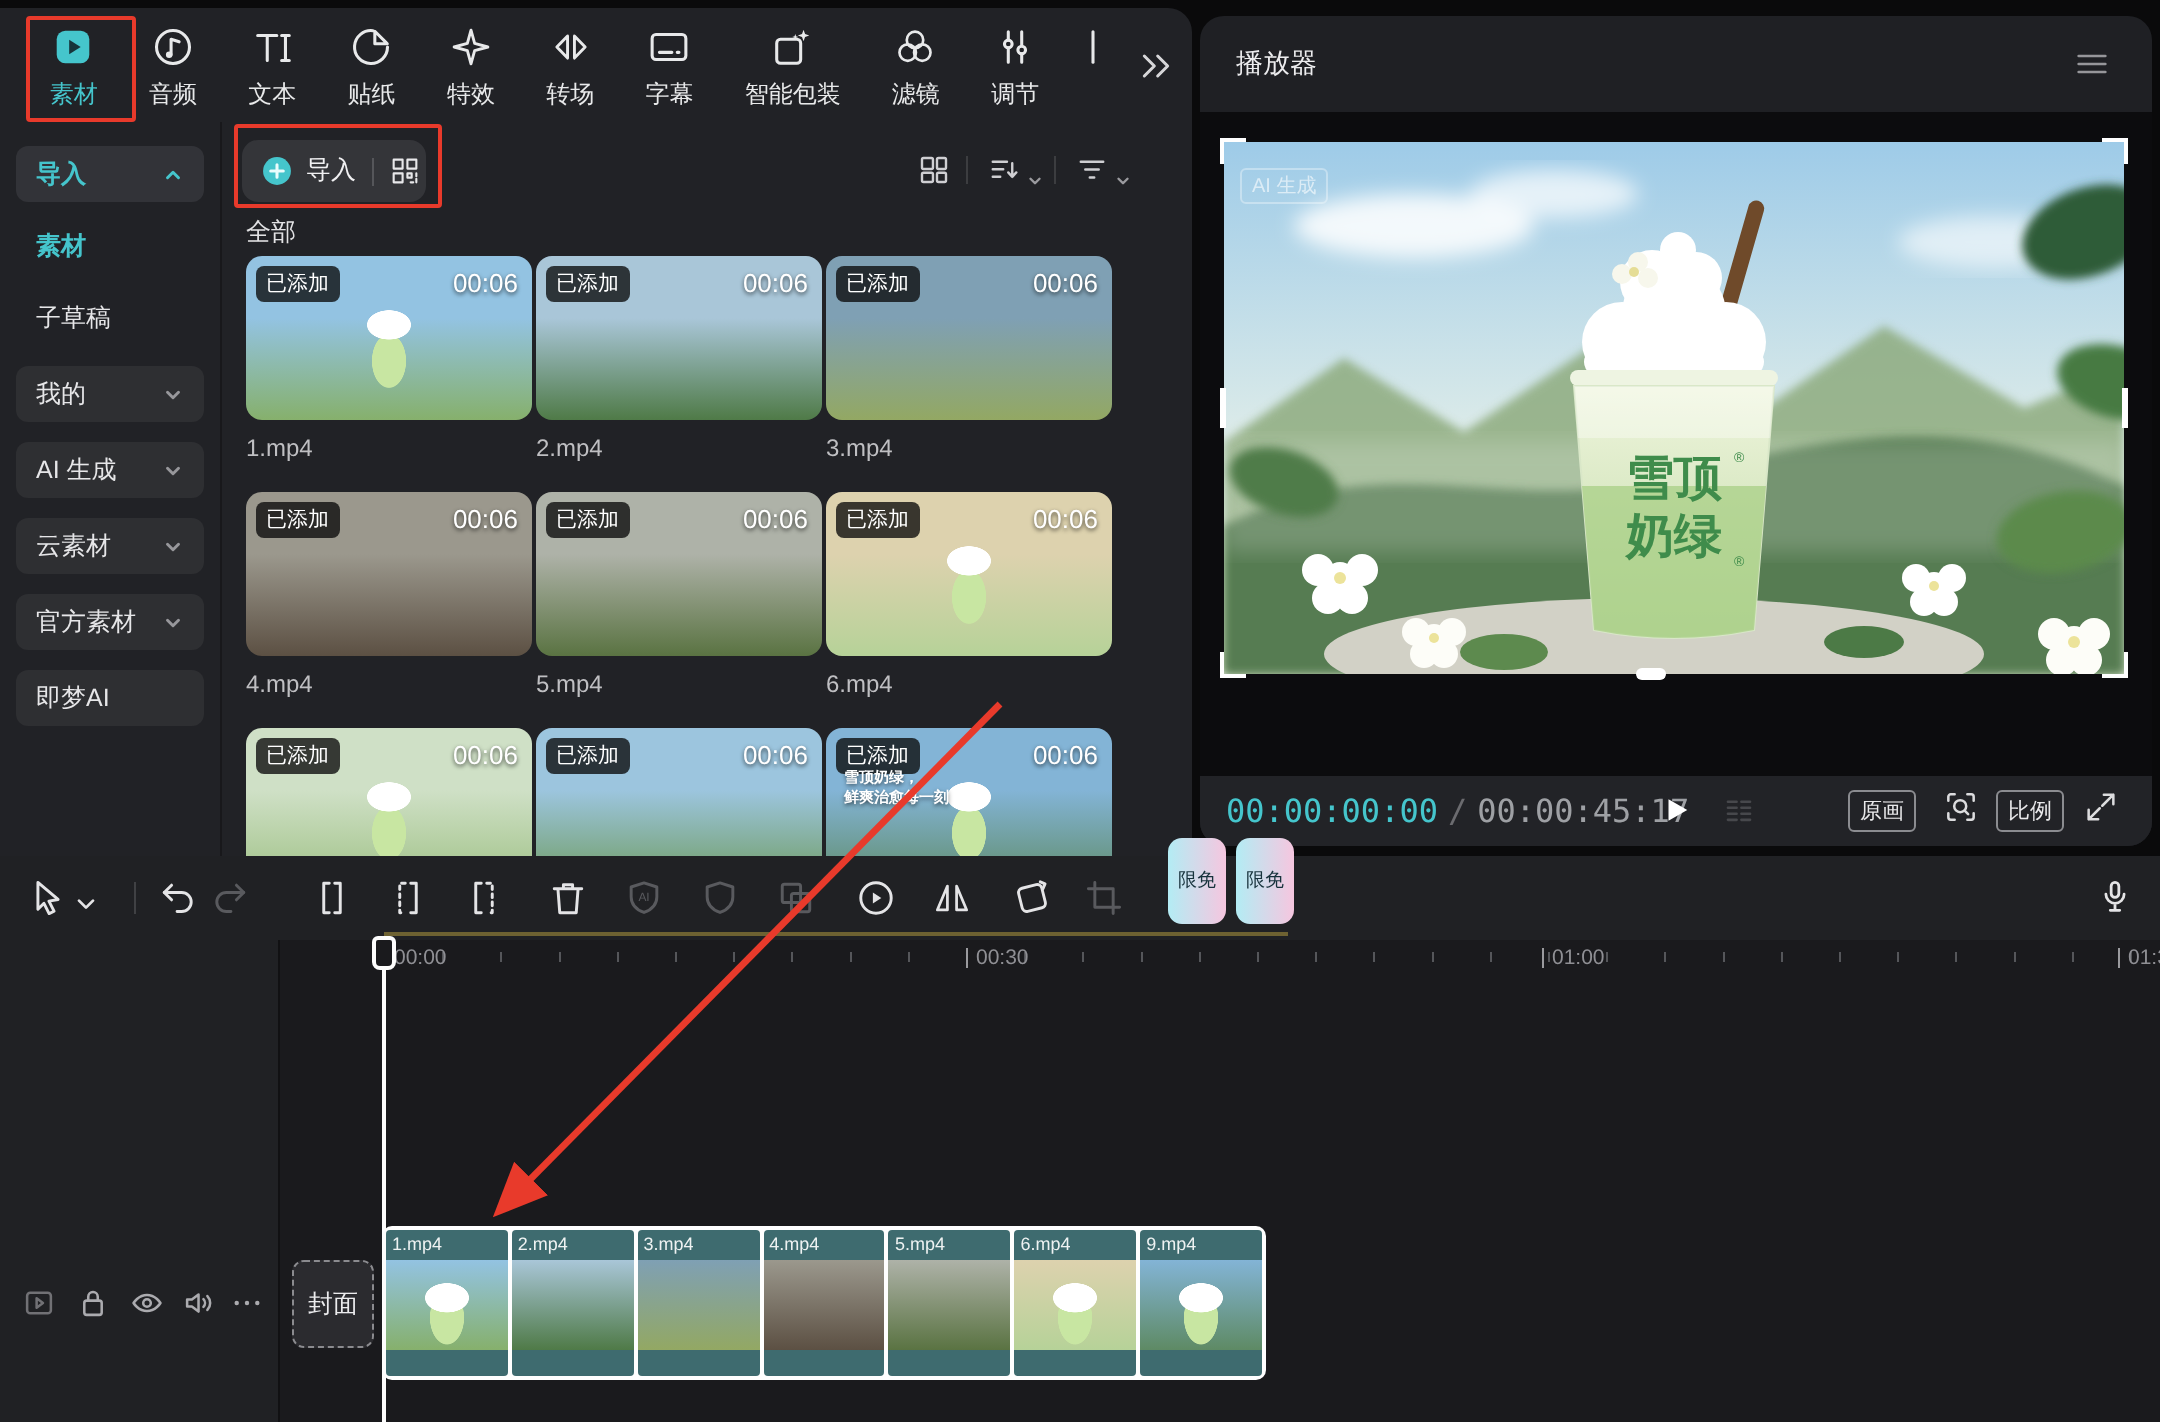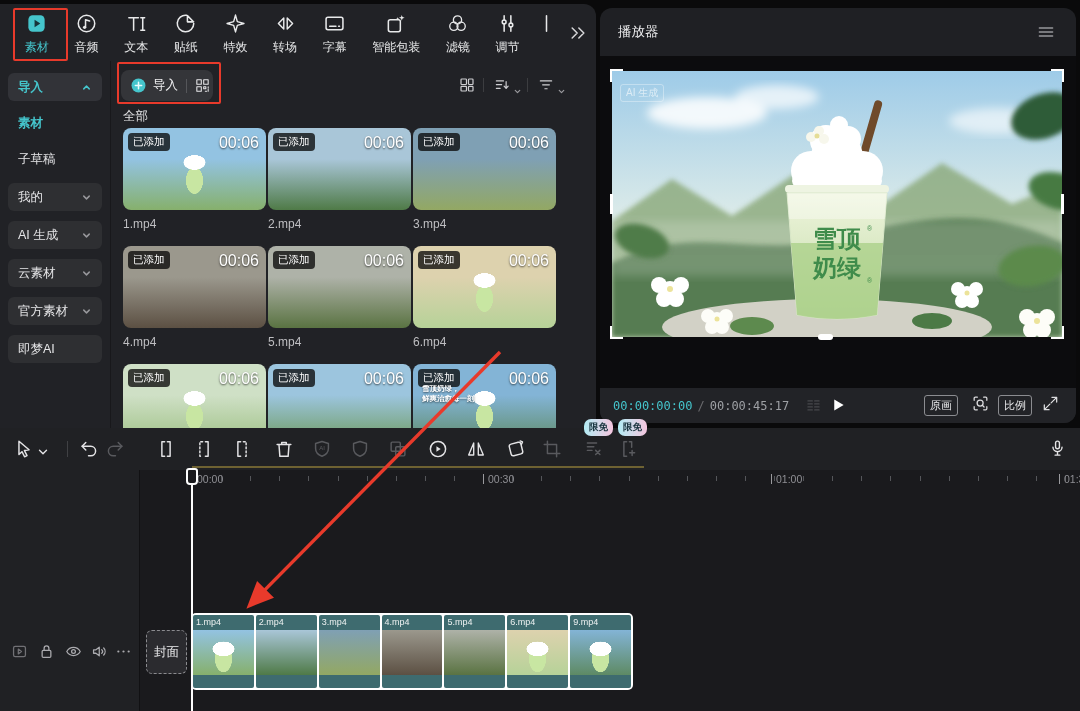--- a/index.html
+++ b/index.html
@@ -49,21 +49,21 @@
   .chev-sm{top:78px;width:9px;height:9px;color:#9a9a9e;}
 
   #section-label{left:123px;top:104px;font-size:12.5px;color:#e2e2e4;}
 
   #grid{left:123px;top:124px;width:436px;height:303px;display:grid;grid-template-columns:repeat(3,143px);
         column-gap:2px;row-gap:15px;overflow:hidden;}
   .card{width:143px;cursor:pointer;}
   .thumb{width:143px;height:82px;border-radius:8px;position:relative;overflow:hidden;background:#333;}
   .badge{position:absolute;left:5px;top:5px;background:rgba(10,10,10,.78);color:#fff;font-size:10.5px;
          padding:2px 5px;border-radius:4px;}
-  .dur{position:absolute;right:7px;top:6px;color:#fff;font-size:16px;text-shadow:0 1px 2px rgba(0,0,0,.7);}
+  .dur{position:absolute;right:7px;top:6px;color:#fff;font-size:13px;text-shadow:0 1px 2px rgba(0,0,0,.7);}
   .thumb .ovl{position:absolute;left:9px;top:20px;color:#fff;font-size:7.5px;line-height:10px;font-weight:bold;
               text-shadow:0 1px 2px rgba(0,0,0,.6);}
   .card .nm{margin-top:7px;font-size:12px;color:#bfbfc2;}
 
   
   #player{left:600px;top:8px;width:476px;height:415px;background:#1f2024;border-radius:12px;overflow:hidden;}
   #player-header{position:absolute;left:0;top:0;width:100%;height:48px;display:flex;align-items:center;justify-content:space-between;
                  padding:0 20px 0 18px;box-sizing:border-box;}
   #player-title{font-size:13.5px;color:#ececee;}
   #player-menu{width:20px;height:20px;color:#96969a;cursor:pointer;}
@@ -75,40 +75,40 @@
   .hc-tr{right:-2px;top:-2px;border-left:0;border-bottom:0;}
   .hc-bl{left:-2px;bottom:-2px;border-right:0;border-top:0;}
   .hc-br{right:-2px;bottom:-2px;border-left:0;border-top:0;}
   .hmidL{position:absolute;left:-2px;top:123px;width:3px;height:20px;background:#fff;}
   .hmidR{position:absolute;right:-2px;top:123px;width:3px;height:20px;background:#fff;}
   #rot-handle{position:absolute;left:218px;top:278px;width:15px;height:6px;border-radius:3px;background:#fff;cursor:grab;}
   #watermark{position:absolute;left:8px;top:13px;font-size:10px;color:rgba(255,255,255,.6);
              border:1px solid rgba(255,255,255,.35);border-radius:3px;padding:1px 5px;}
   #player-controls{position:absolute;left:0;top:380px;width:100%;height:35px;background:#222327;
                    display:flex;align-items:center;}
-  .tc{font-family:"DejaVu Sans Mono","Liberation Mono",monospace;font-size:12px;}
+  .tc{font-family:"DejaVu Sans Mono","Liberation Mono",monospace;font-size:16px;}
   #tc-cur{color:#45c5cc;margin-left:13px;}
   #tc-sep{color:#6b6b6f;margin:0 5px;}
   #tc-total{color:#9ea0a4;}
   #cliplist-ic{width:19px;height:19px;color:#47484c;margin-left:15px;}
   #play-btn{position:absolute;left:229px;top:8px;width:18px;height:18px;color:#fff;cursor:pointer;}
   .pbox{border:1px solid #8b8c90;border-radius:3px;color:#e9e9eb;font-size:11px;padding:2px 5px;cursor:pointer;}
   #btn-original{position:absolute;left:324px;top:7px;}
   #zoomfit{position:absolute;left:371px;top:6px;width:19px;height:19px;color:#dcdcde;cursor:pointer;}
   #btn-ratio{position:absolute;left:398px;top:7px;}
   #fs-ic{position:absolute;left:441px;top:6px;width:19px;height:19px;color:#dcdcde;cursor:pointer;}
 
   
   #timeline{left:0;top:428px;width:1080px;height:283px;background:#1a1a1d;}
   #tl-toolbar{position:absolute;left:0;top:0;width:100%;height:42px;background:#202124;}
   .tlic{position:absolute;top:10px;width:22px;height:22px;color:#e4e4e6;cursor:pointer;}
   .tlic.dim{color:#595a5e;}
   .tl-divider{position:absolute;top:13px;width:1px;height:16px;background:#404144;}
-  .free-badge{position:absolute;top:-9px;font-size:9.5px;font-weight:bold;color:#17323c;
-              background:linear-gradient(90deg,#b3ecf4,#f6c6df);border-radius:7px;padding:2px 5px;z-index:3;}
+  .free-badge{position:absolute;top:-9px;font-size:9.5px;font-weight:normal;color:#17323c;
+              background:linear-gradient(90deg,#b3ecf4,#f6c6df);border-radius:7px;padding:15px 5px;z-index:3;}
   #mic-ic{position:absolute;right:12px;top:10px;width:21px;height:21px;color:#e4e4e6;cursor:pointer;}
   #gutter{position:absolute;left:0;top:42px;width:139px;height:241px;background:#202124;}
   #gutter-div{position:absolute;left:139px;top:42px;width:1px;height:241px;background:#111113;}
   #ruler{position:absolute;left:0;top:42px;width:1080px;height:22px;overflow:hidden;}
   #ruler-ticks{position:absolute;left:192px;top:6px;width:888px;height:5px;
        background:repeating-linear-gradient(90deg,#55565a 0 1px,transparent 1px 29.1px);}
   .rlabel{position:absolute;top:3px;display:flex;align-items:center;gap:4px;font-size:10.5px;color:#8f8f94;}
   .rlabel .bar{width:1px;height:10px;background:#9a9a9e;}
   #extent-line{position:absolute;left:192px;top:38px;width:452px;height:2px;background:#7d6d35;opacity:.85;}
   #playhead-line{position:absolute;left:191px;top:40px;width:2px;height:243px;background:#fdfdfd;z-index:20;}

